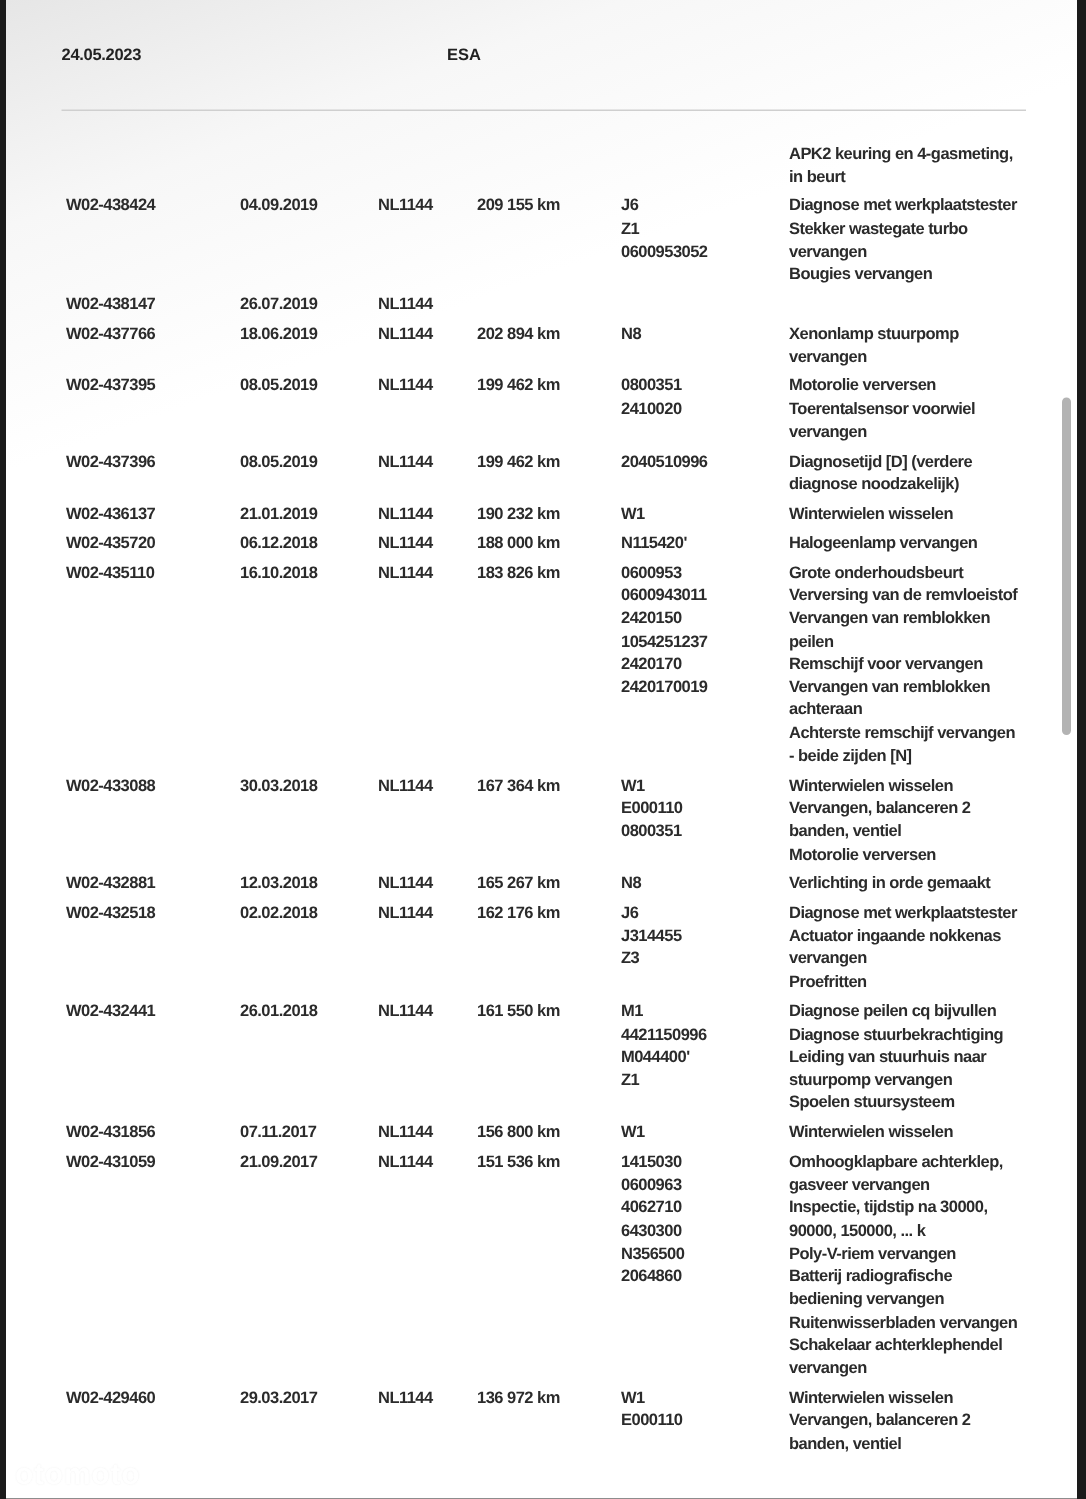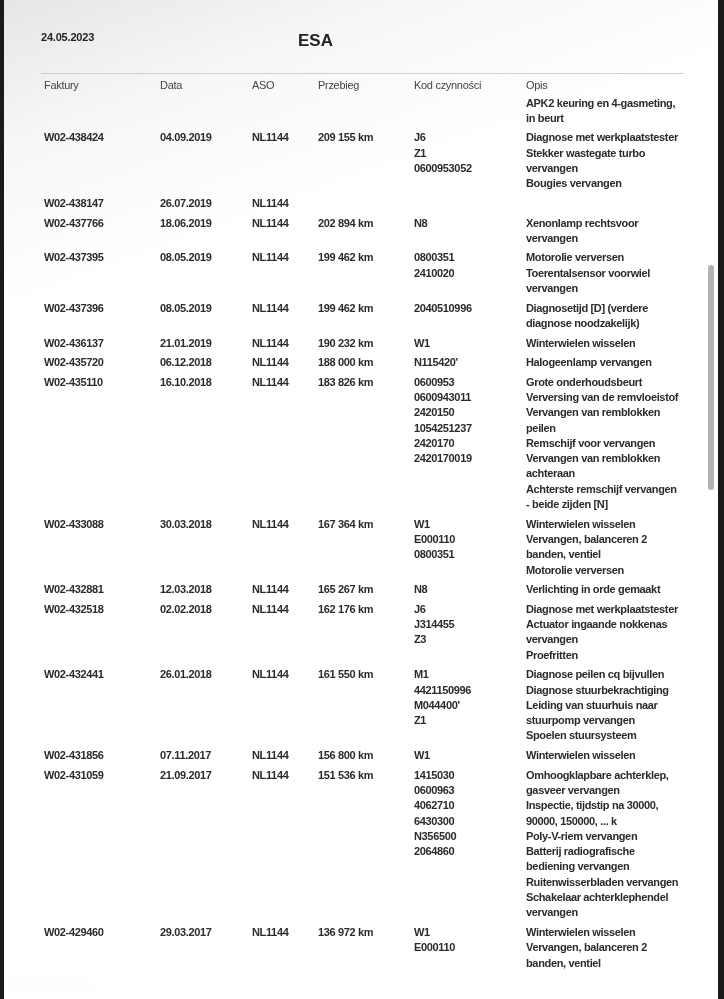--- a/index.html
+++ b/index.html
@@ -13,21 +13,21 @@
     position: absolute; left: 4px; top: 0; width: 714px; height: 999px;
     background: linear-gradient(160deg, #e6e6e6 0%, #f7f7f7 12%, #ffffff 25%, #ffffff 100%);
     overflow: hidden;
   }
   .doc-date {
     position: absolute; left: 37px; top: 31px;
     font-size: 11px; font-weight: bold; color: #222; letter-spacing: -0.2px;
   }
   .doc-esa {
     position: absolute; left: 294px; top: 31px;
-    font-size: 17px; font-weight: bold; color: #222;
+    font-size: 11px; font-weight: bold; color: #222;
   }
   .doc-vin {
     position: absolute; left: 37px; top: 46px;
     font-size: 21px; font-weight: bold; color: #1b1b1b; letter-spacing: -0.6px;
   }
   .divider {
     position: absolute; left: 37px; top: 73px; width: 643px; height: 1px; background: #cfcfcf;
   }
   .thead { position: absolute; top: 79px; left: 0; width: 714px; height: 16px; }
   .th {
@@ -58,28 +58,20 @@
   }
 </style>
 </head>
 <body>
 
 <div class="page">
   <div class="doc-date">24.05.2023</div>
   <div class="doc-esa">ESA</div>
   <div class="divider"></div>
 
-  <div class="thead">
-    <span class="th" style="left:40px">Faktury</span>
-    <span class="th" style="left:156px">Data</span>
-    <span class="th" style="left:248px">ASO</span>
-    <span class="th" style="left:314px">Przebieg</span>
-    <span class="th" style="left:410px">Kod czynności</span>
-    <span class="th" style="left:522px">Opis</span>
-  </div>
 
   <div class="rows" id="rows">
       <div class="row" style="top: 95.5px;">
         <span class="cell c-inv"></span>
         <span class="cell c-date"></span>
         <span class="cell c-aso"></span>
         <span class="cell c-km"></span>
         <span class="cell c-code"></span>
         <span class="cell c-desc">
           <span class="line">APK2 keuring en 4-gasmeting,</span>
@@ -113,21 +105,21 @@
       </div>
       <div class="row" style="top: 215.5px;">
         <span class="cell c-inv">W02-437766</span>
         <span class="cell c-date">18.06.2019</span>
         <span class="cell c-aso">NL1144</span>
         <span class="cell c-km">202 894 km</span>
         <span class="cell c-code">
           <span class="line">N8</span>
         </span>
         <span class="cell c-desc">
-          <span class="line">Xenonlamp rechtsvoor</span>
+          <span class="line">Xenonlamp stuurpomp</span>
           <span class="line">vervangen</span>
         </span>
       </div>
       <div class="row" style="top: 250.4px;">
         <span class="cell c-inv">W02-437395</span>
         <span class="cell c-date">08.05.2019</span>
         <span class="cell c-aso">NL1144</span>
         <span class="cell c-km">199 462 km</span>
         <span class="cell c-code">
           <span class="line">0800351</span>

